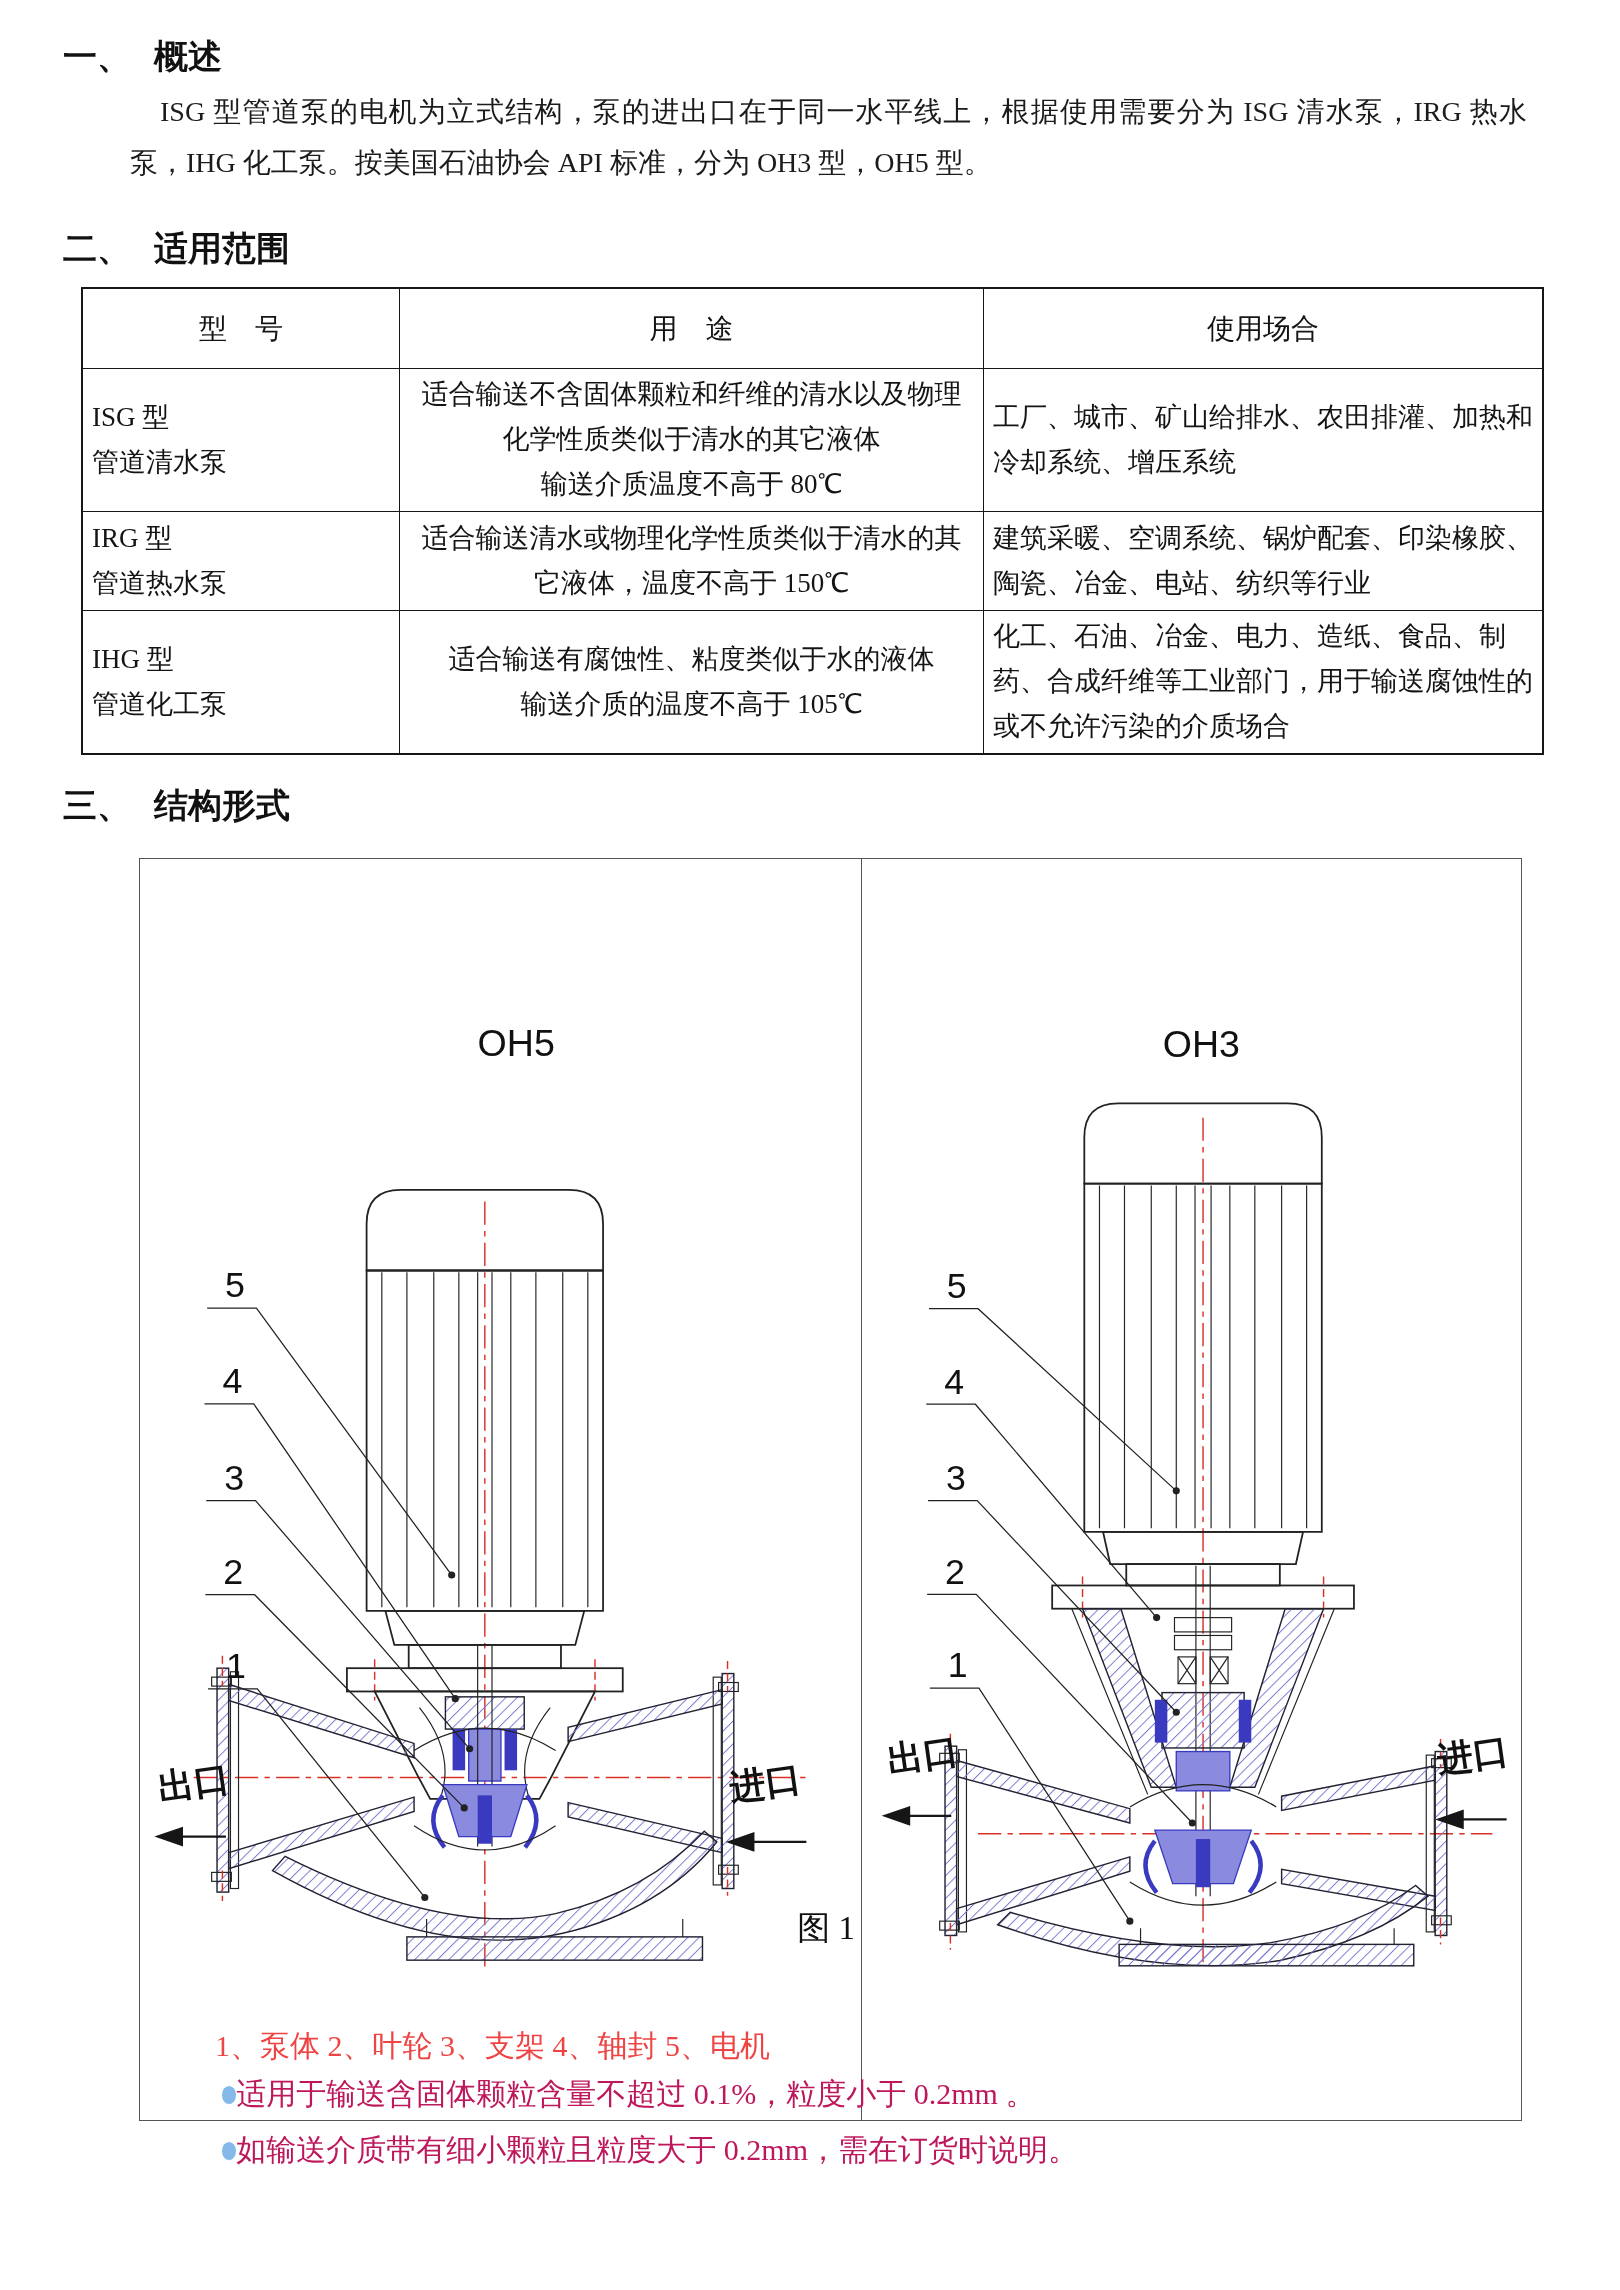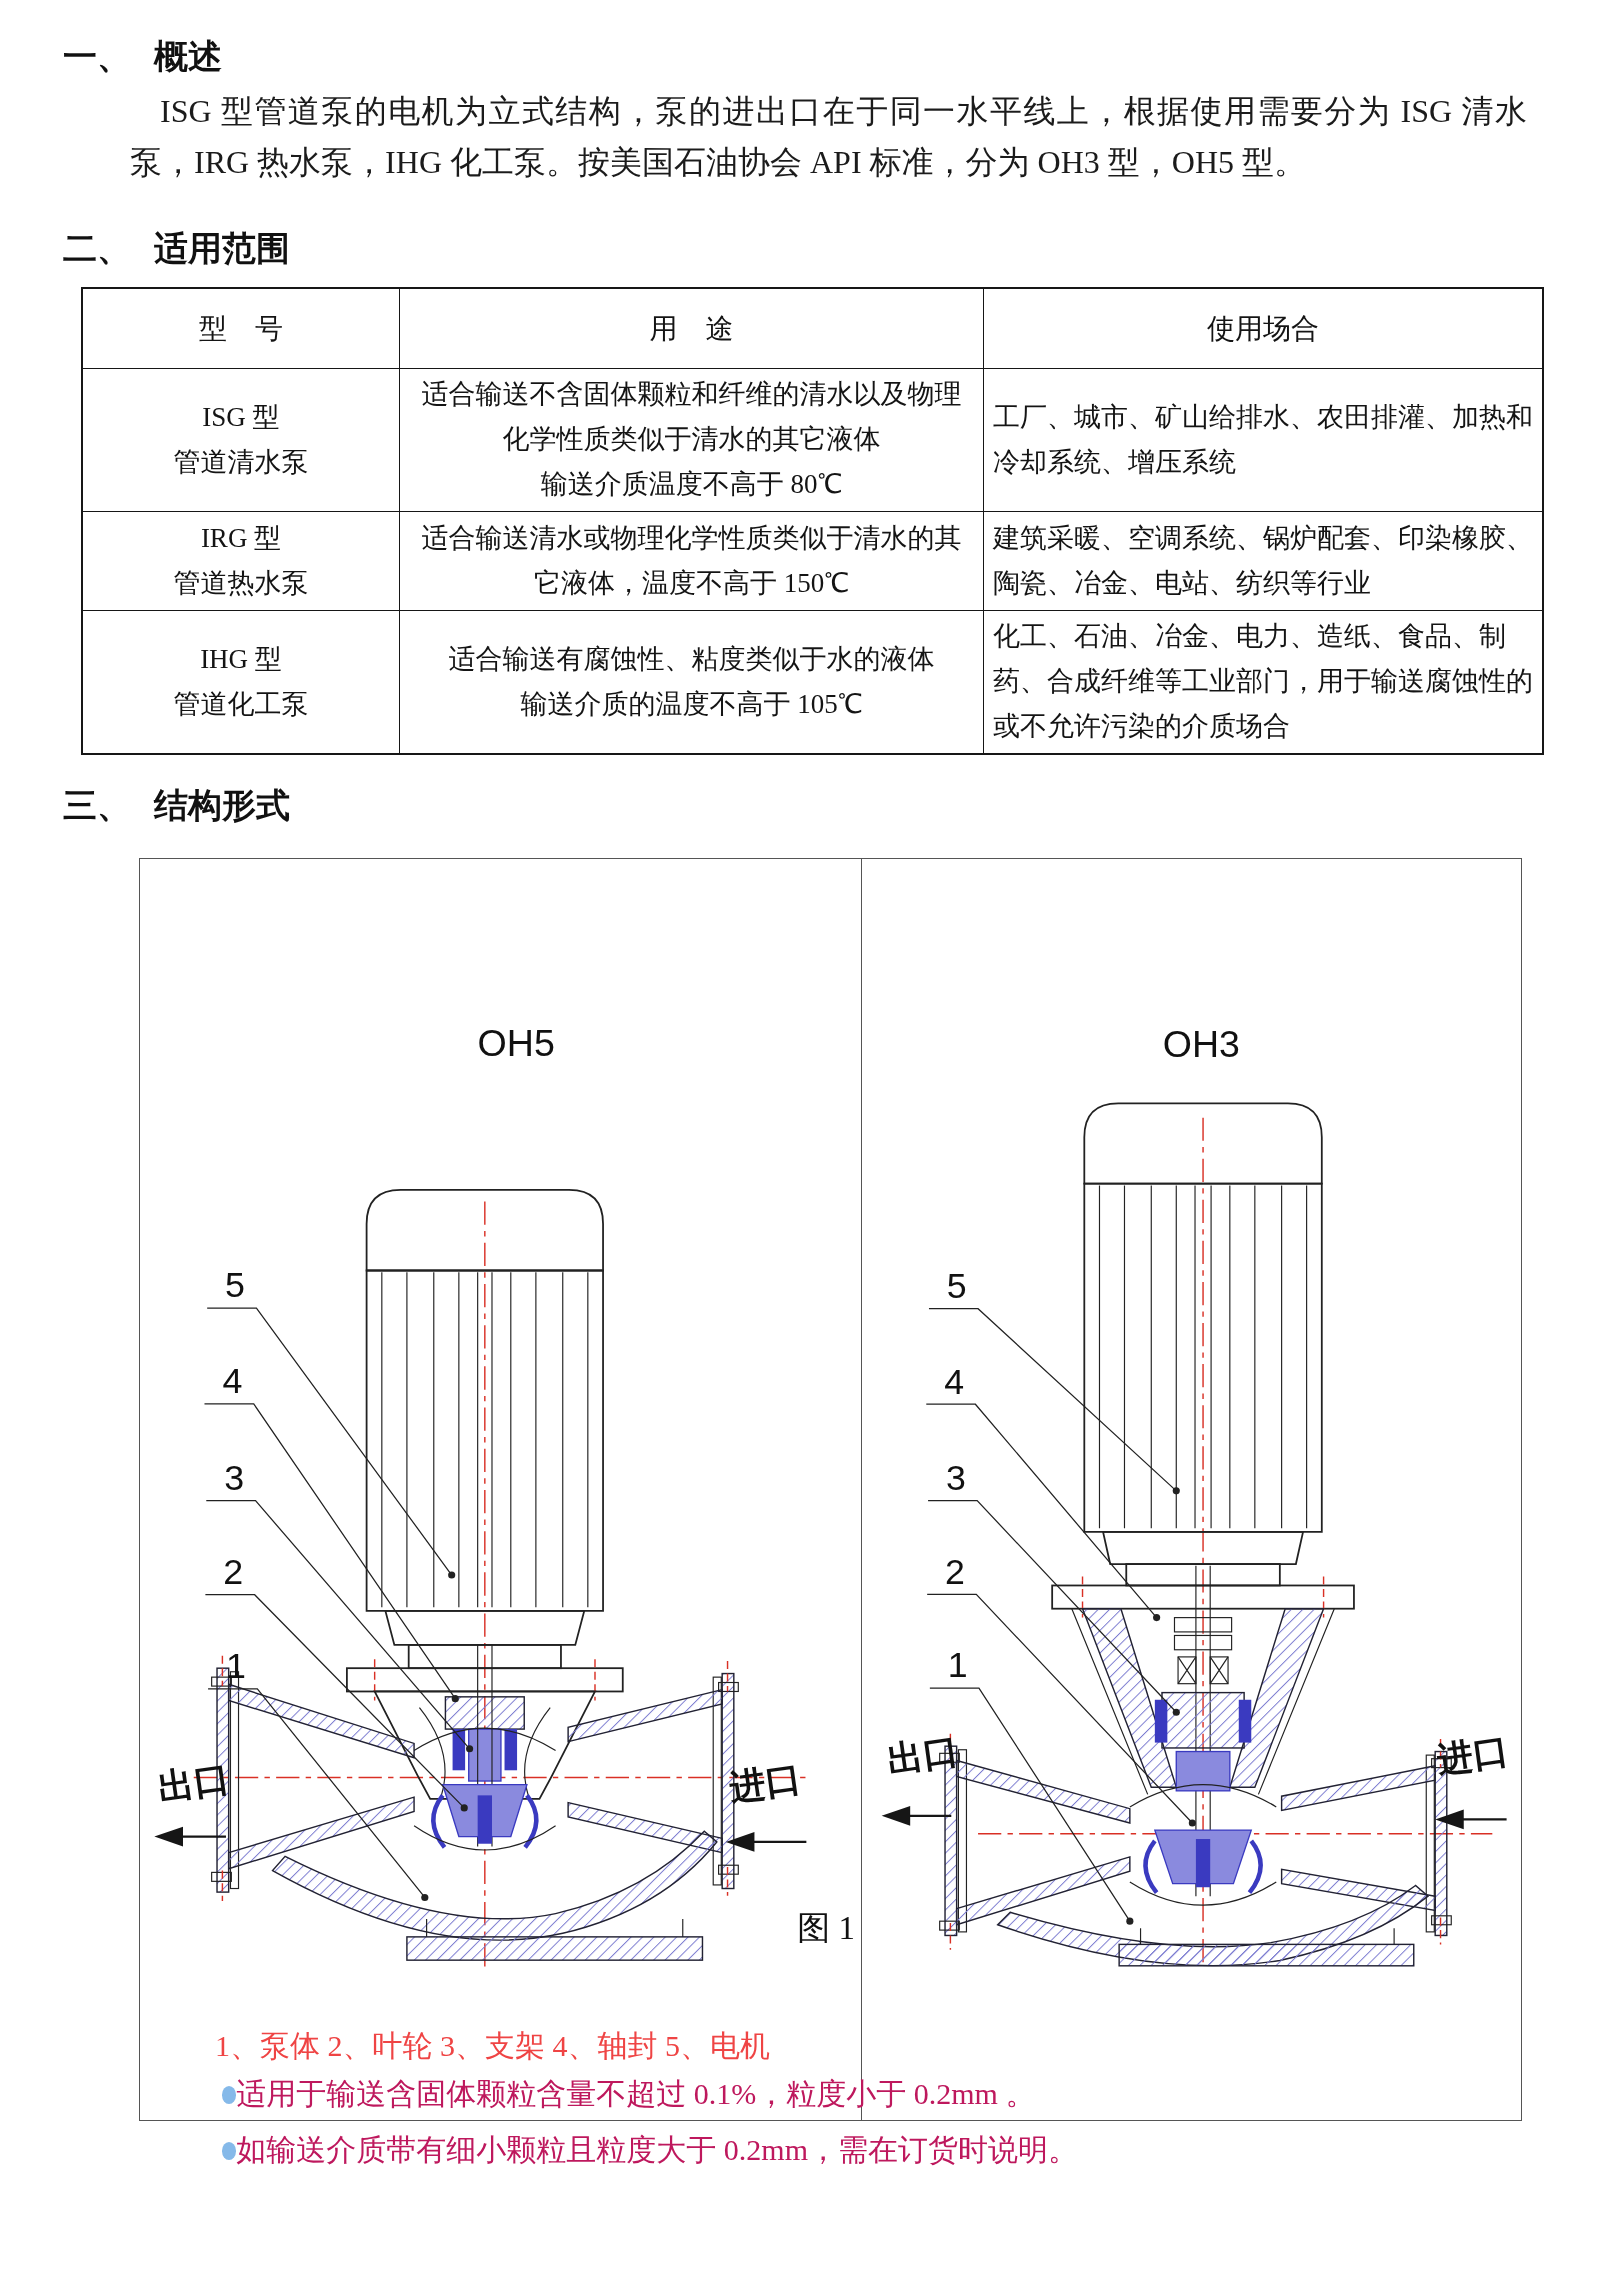--- a/index.html
+++ b/index.html
@@ -10,34 +10,34 @@
   .page{
     position:relative; width:1620px; height:2291px; background:#fff;
     font-family:"Liberation Serif", serif; color:var(--ink); overflow:hidden;
   }
   .sec-heading{
     position:absolute; display:flex; gap:23px; align-items:baseline;
     font-family:"Liberation Sans", sans-serif; font-weight:bold; font-size:34px; color:#111;
   }
   .para{
     position:absolute; left:130px; top:86px; width:1397px;
-    font-size:32px; line-height:51px; text-indent:30px; margin:0; text-align:justify;
+    font-size:28px; line-height:51px; text-indent:30px; margin:0; text-align:justify;
   }
   table.app{
     position:absolute; left:81px; top:287px; border-collapse:collapse; table-layout:fixed;
     font-size:27px; color:#141414;
   }
   table.app td,table.app th{
     border:1.8px solid #161616; vertical-align:middle; font-weight:normal;
     line-height:45px; padding:3.6px 9px;
   }
   table.app{border:2.7px solid #161616;}
   th.h-model{width:298px;} th.h-usage{width:565px;} th.h-place{width:540px;}
   tr.hdr{height:80px;} tr.r1{height:140px;} tr.r2{height:99px;padding-left:20px;} tr.r3{height:142px;}
-  td.c-model{text-align:center; white-space:pre-line;}
+  td.c-model{text-align:left; white-space:pre-line;}
   td.c-usage{text-align:center; padding-left:21.5px; padding-right:10.7px; white-space:pre-line;}
   td.c-place{text-align:left; line-height:47px; padding-left:14.3px; padding-right:14.3px;}
   table.app th{text-align:center; font-size:28px;}
   .figure-box{
     position:absolute; left:139px; top:858px; width:1383px; height:1263px;
     border:1.8px solid var(--frame); box-sizing:border-box; display:flex; background:#fff;
   }
   .panel-left{width:721px; height:100%; border-right:1.8px solid var(--frame); box-sizing:content-box;}
   .panel-right{width:658px; height:100%;}
   .fig-caption{

